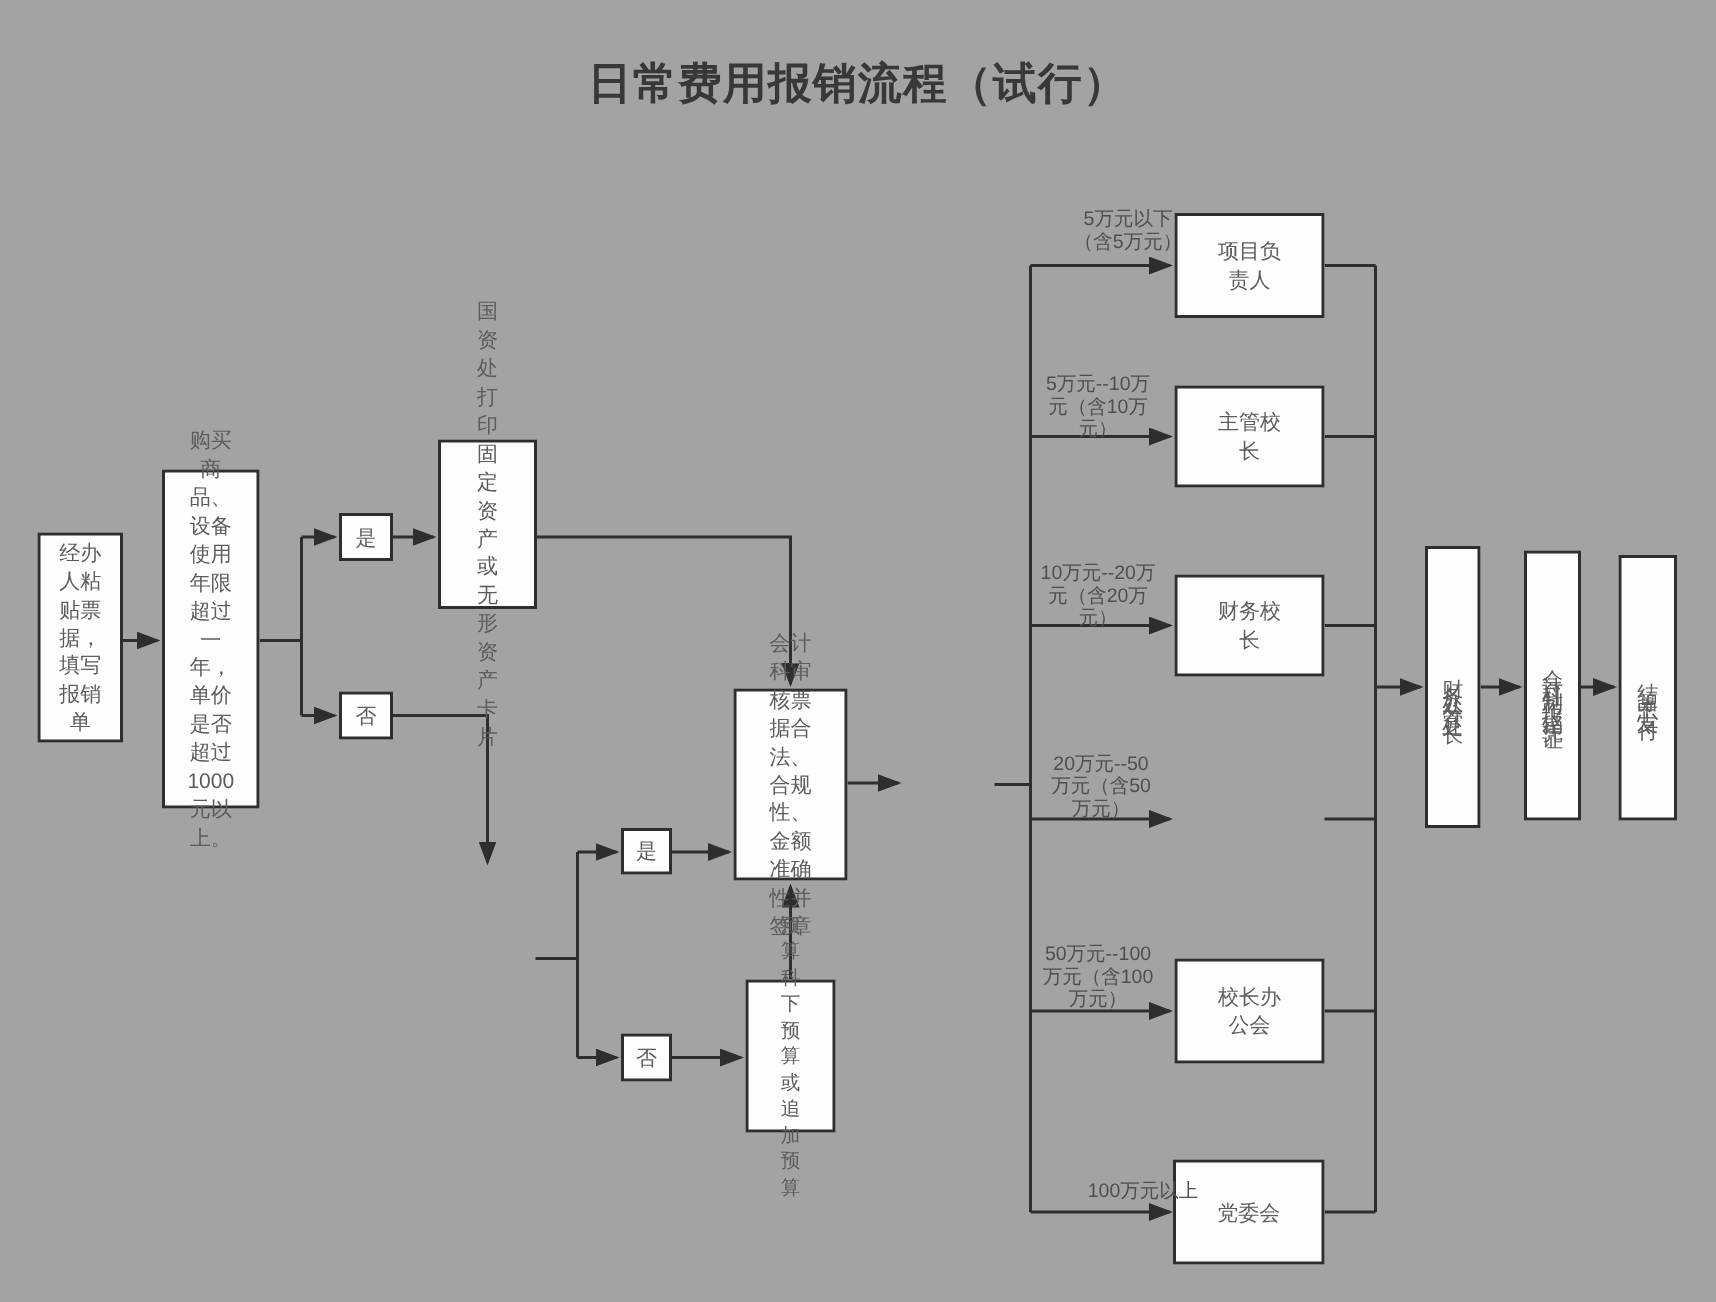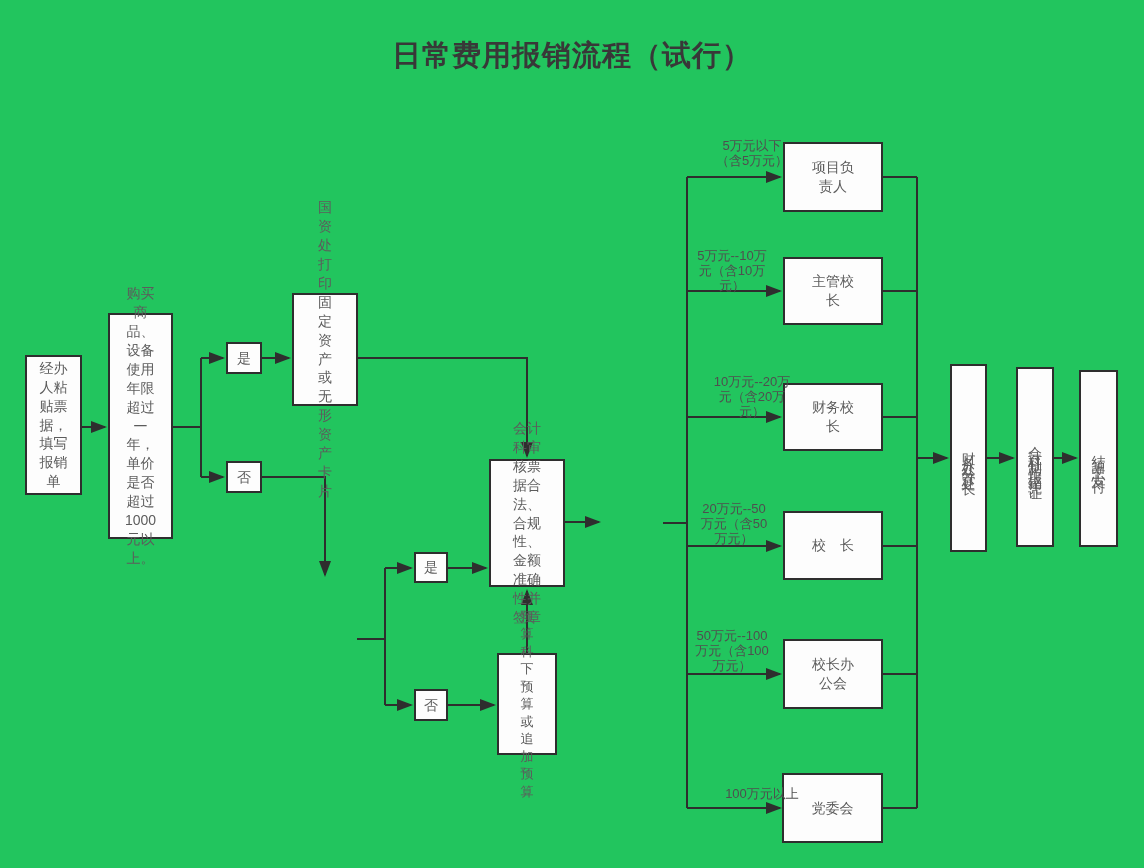--- a/index.html
+++ b/index.html
@@ -3,21 +3,21 @@
 <meta charset="utf-8">
 <style>
   html,body{margin:0;padding:0;}
   body{
     font-family:"Liberation Sans","DejaVu Sans",sans-serif;
     background:#f8f8f8;
   }
   .canvas{
     position:relative;
     width:1144px;height:868px;
-    background:#22c55e;
+    background:#a3a3a3;
     overflow:hidden;
   }
   .flow-title{
     position:absolute;
     left:0;top:36px;width:1144px;
     text-align:center;
     font-size:29px;
     font-weight:700;
     color:#383838;
     letter-spacing:1px;
@@ -122,38 +122,37 @@
 
   <div class="node" style="left:497px;top:653px;width:60px;height:102px;font-size:13px;">预算科下预算或追加预算</div>
 
 
   <div class="node" style="left:783px;top:142px;width:100px;height:70px;">项目负责人</div>
 
   <div class="node" style="left:783px;top:257px;width:100px;height:68px;">主管校长</div>
 
   <div class="node" style="left:783px;top:383px;width:100px;height:68px;">财务校长</div>
 
-  <div class="node" style="left:783px;top:511px;width:100px;height:69px;">校　长</div>
 
   <div class="node" style="left:783px;top:639px;width:100px;height:70px;">校长办公会</div>
 
   <div class="node" style="left:782px;top:773px;width:101px;height:70px;">党委会</div>
 
   <div class="node vert" style="left:950px;top:364px;width:37px;height:188px;">财务处分管处长</div>
 
   <div class="node vert" style="left:1016px;top:367px;width:38px;height:180px;">会计科制作报销凭证</div>
 
   <div class="node vert" style="left:1079px;top:370px;width:39px;height:177px;">结算中心支付</div>
 
   <div class="edge-label" style="left:686px;top:138px;margin-left:22px;">5万元以下
 （含5万元）</div>
   <div class="edge-label" style="left:688px;top:248px;">5万元--10万
 元（含10万
 元）</div>
-  <div class="edge-label" style="left:688px;top:374px;padding-left:20px;">10万元--20万
+  <div class="edge-label" style="left:688px;top:374px;">10万元--20万
 元（含20万
 元）</div>
   <div class="edge-label" style="left:690px;top:501px;">20万元--50
 万元（含50
 万元）</div>
   <div class="edge-label" style="left:688px;top:628px;">50万元--100
 万元（含100
 万元）</div>
   <div class="edge-label" style="left:686px;top:786px;margin-left:32px;">100万元以上</div>
 

